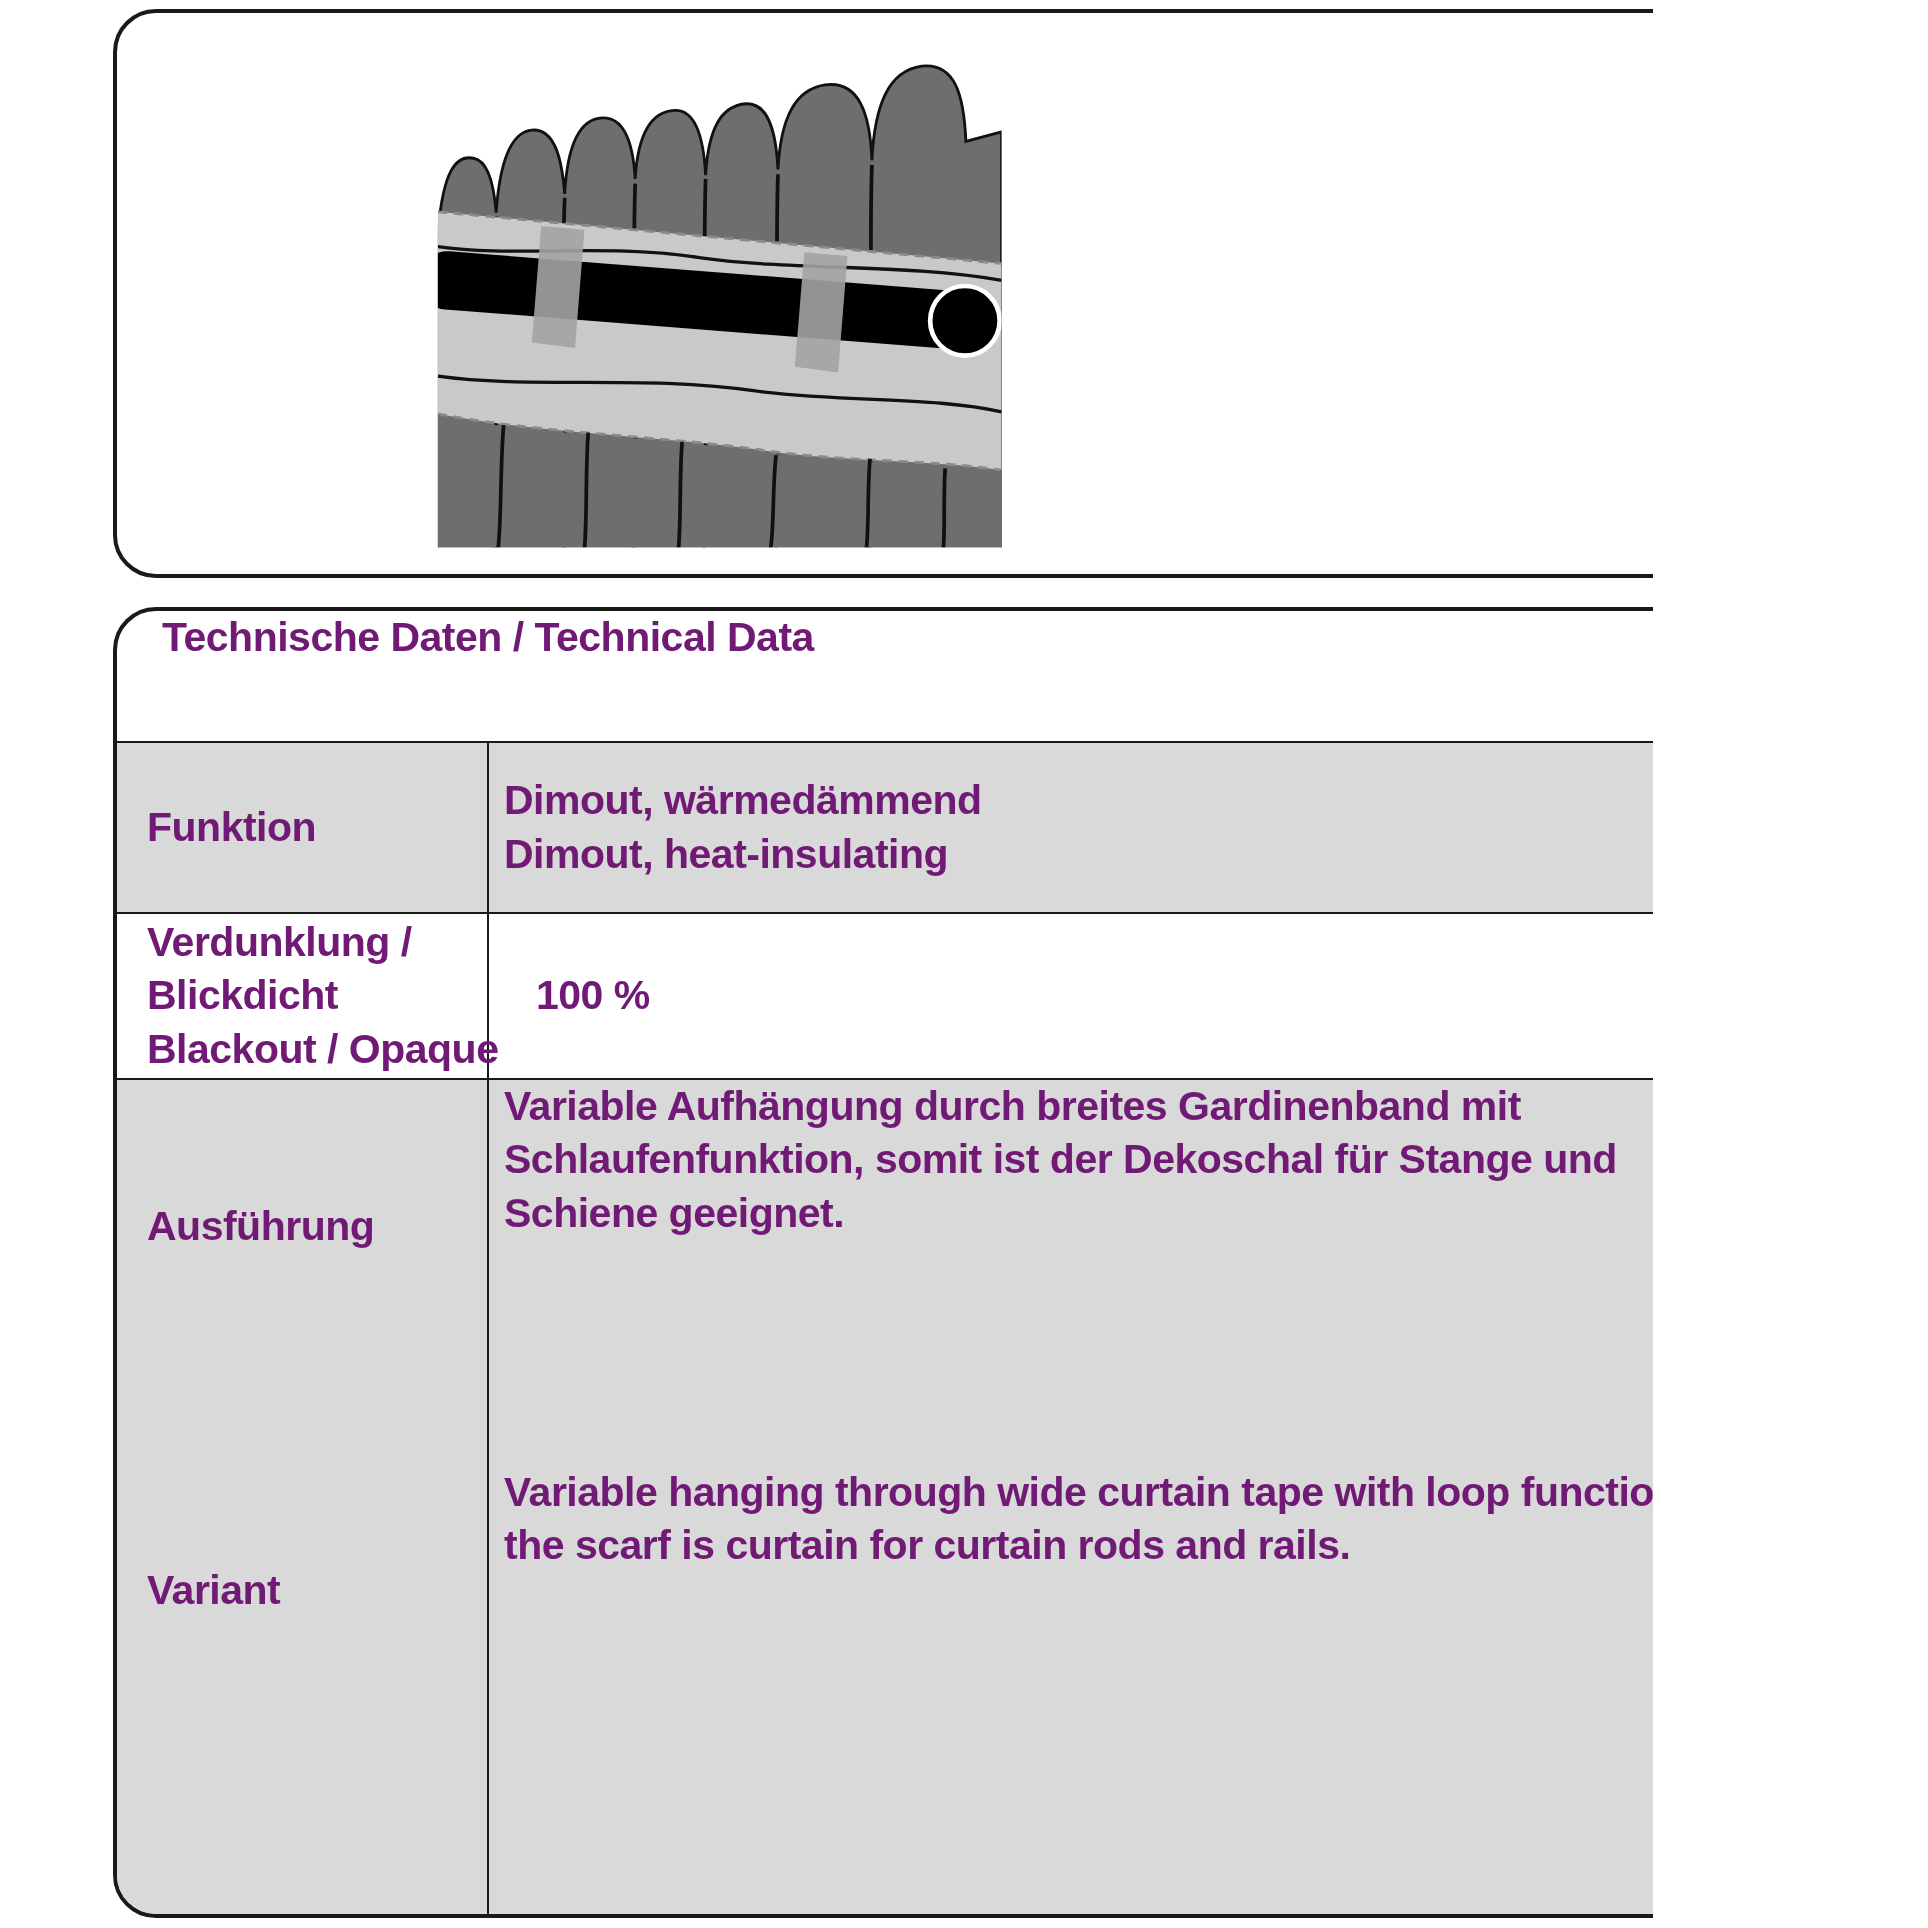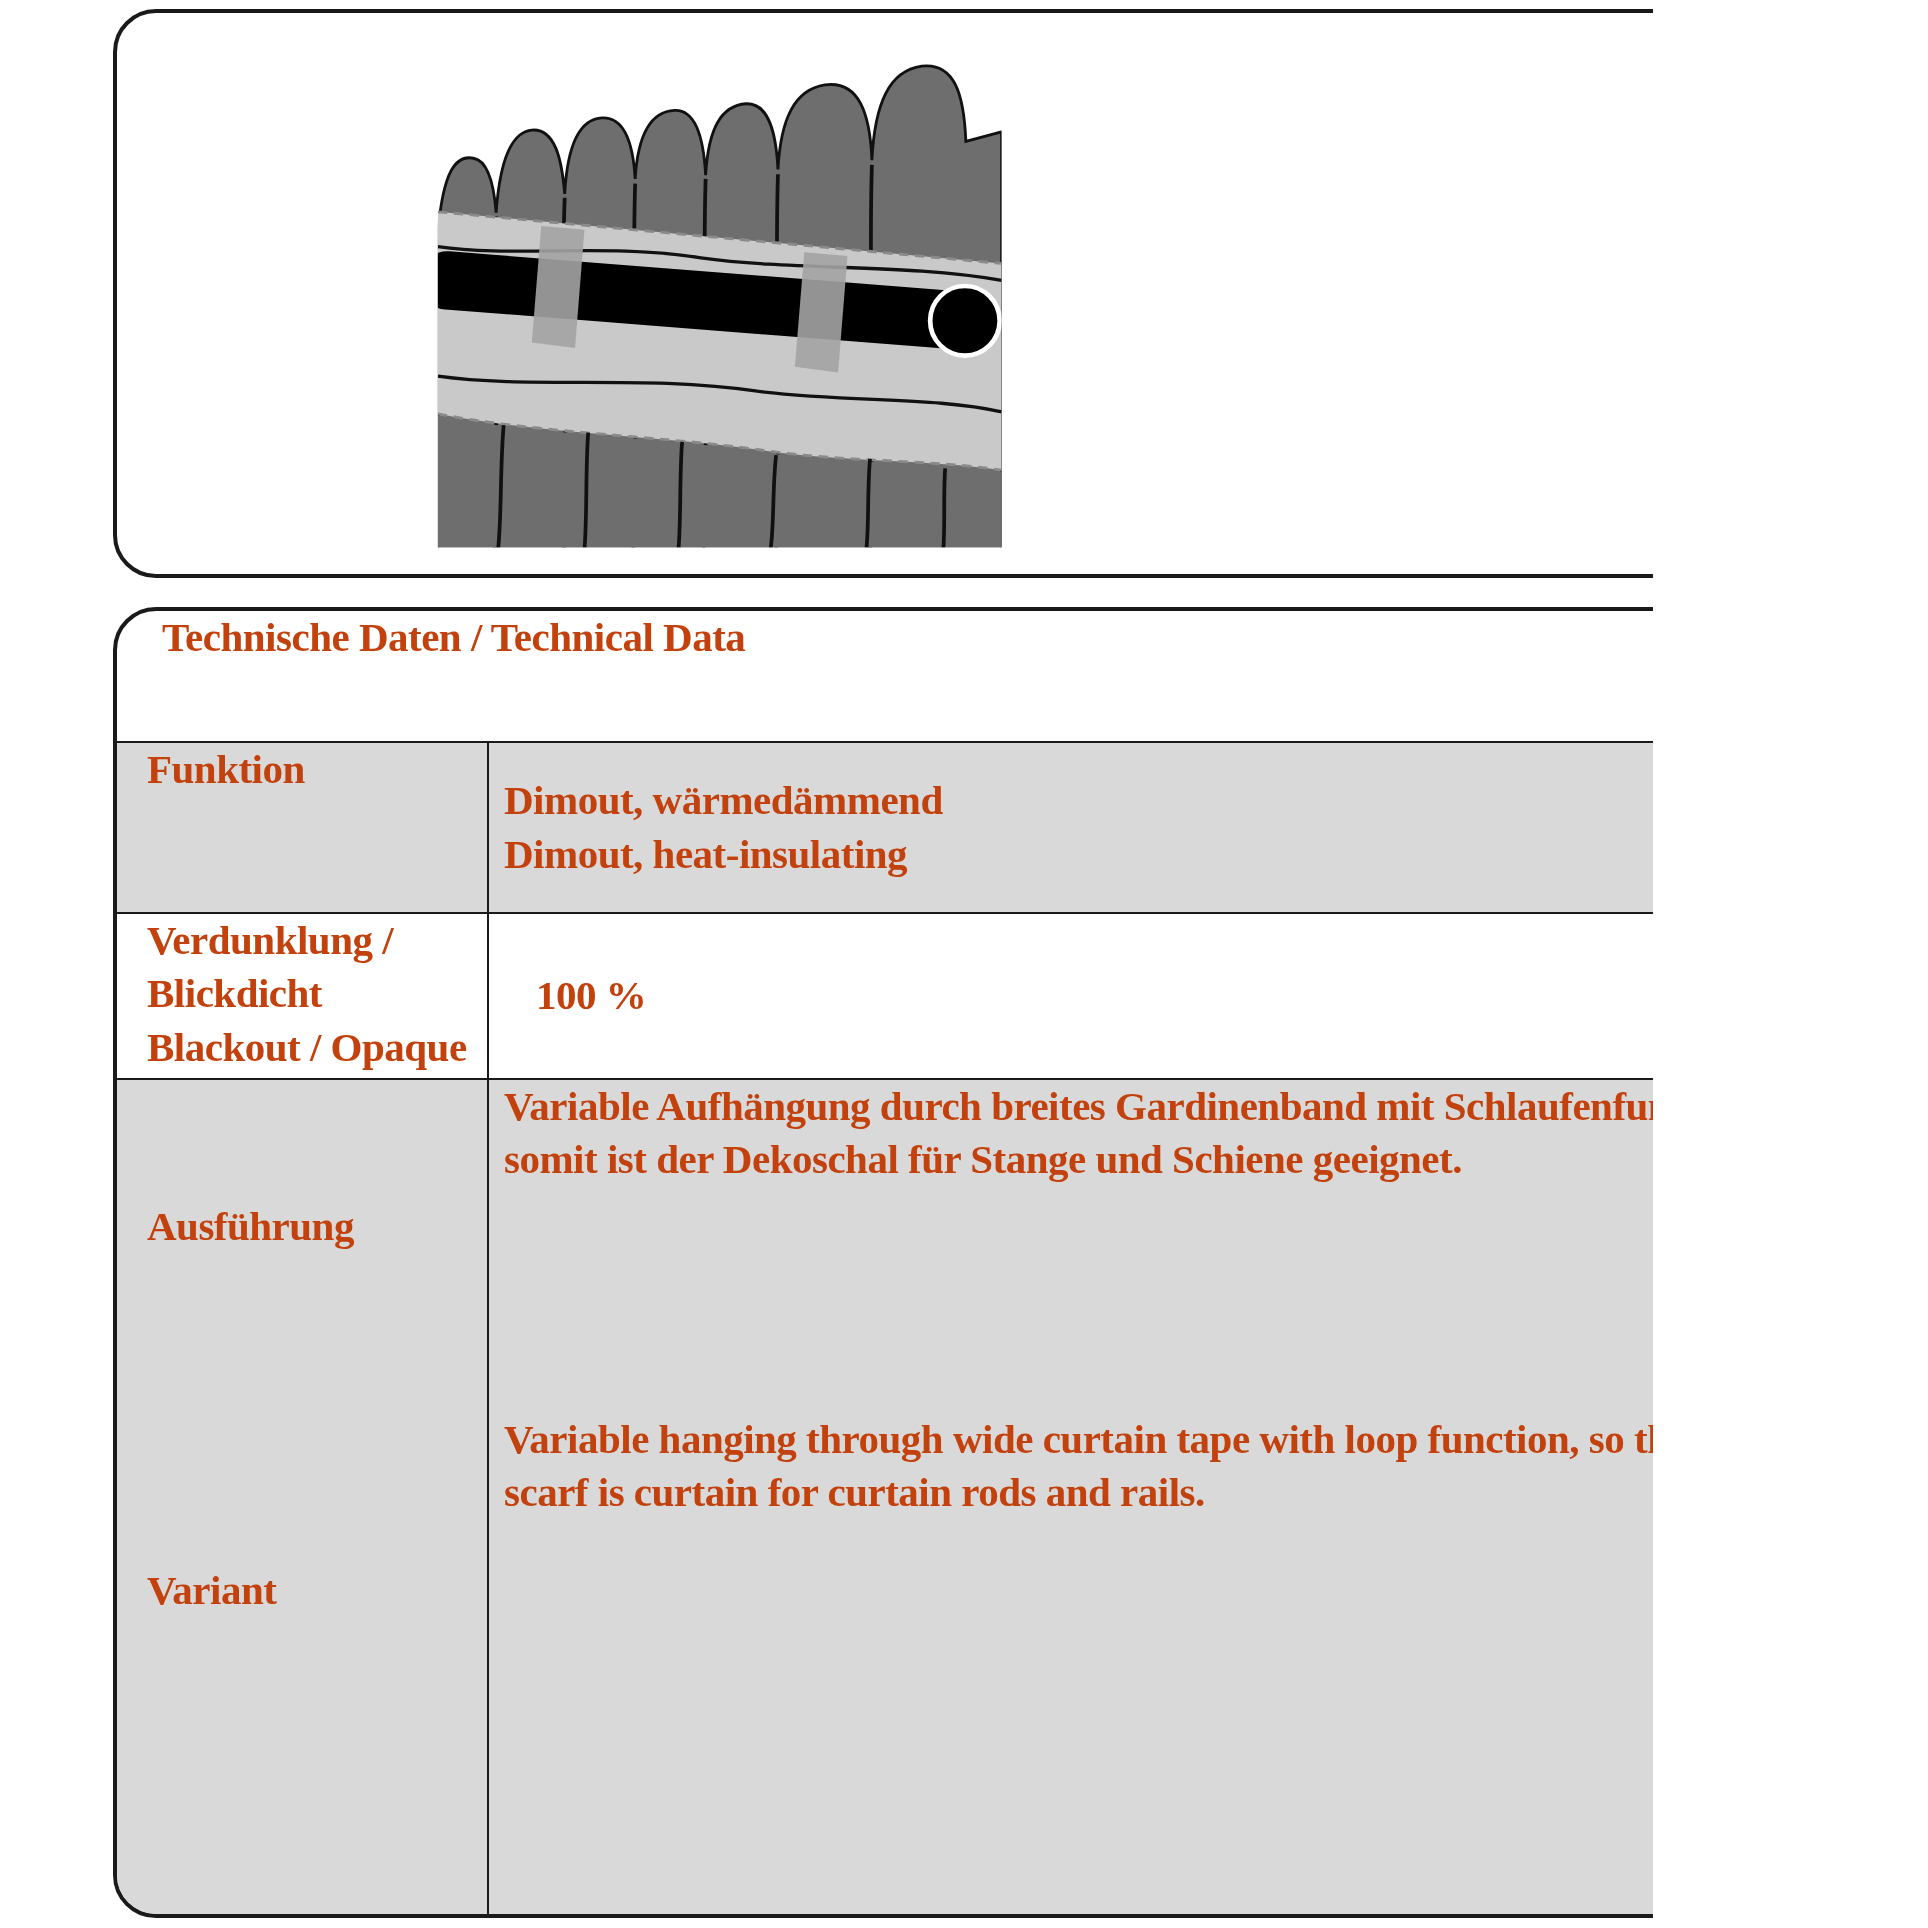--- a/index.html
+++ b/index.html
@@ -1,21 +1,21 @@
 <!DOCTYPE html>
 <html style="font-size:15px"><head>
 <meta charset="utf-8">
 <style>
   html,body{margin:0;padding:0;background:#ffffff;}
   .page{
     position:relative;
     width:1653px;height:1928px;
     background:#ffffff;
-    font-family:Liberation Serif, serif;
-    color:#c2410c;
+    font-family:Liberation Sans, sans-serif;
+    color:#701a75;
     overflow:hidden;
   }
   .panel{
     position:absolute;
     left:113px;
     width:1701px;
     border:4.7px solid #1a1a1a;
     border-radius:43px;
     background:#ffffff;
     box-sizing:border-box;
@@ -48,21 +48,21 @@
   .row-shaded{background:#d9d9d9;}
   .row-plain{background:#ffffff;}
   .row-function{flex:0 0 169px;}
   .row-blackout{flex:0 0 166px;gap:32px;}
   .row-variant{flex:1;}
   .cell{box-sizing:border-box;}
   .cell-label{
     flex:0 0 372px;width:372px;
     border-right:2.8px solid #1a1a1a;
     padding-left:30px;
-    display:flex;flex-direction:column;justify-content:flex-start;
+    display:flex;flex-direction:column;justify-content:center;
     white-space:nowrap;
   }
   .cell-value{
     flex:1;
     padding-left:15px;padding-right:41px;
     display:flex;flex-direction:column;justify-content:center;
   }
   .t{
     font-size:41px;font-weight:700;letter-spacing:-0.5px;
     line-height:1.3;display:block;

